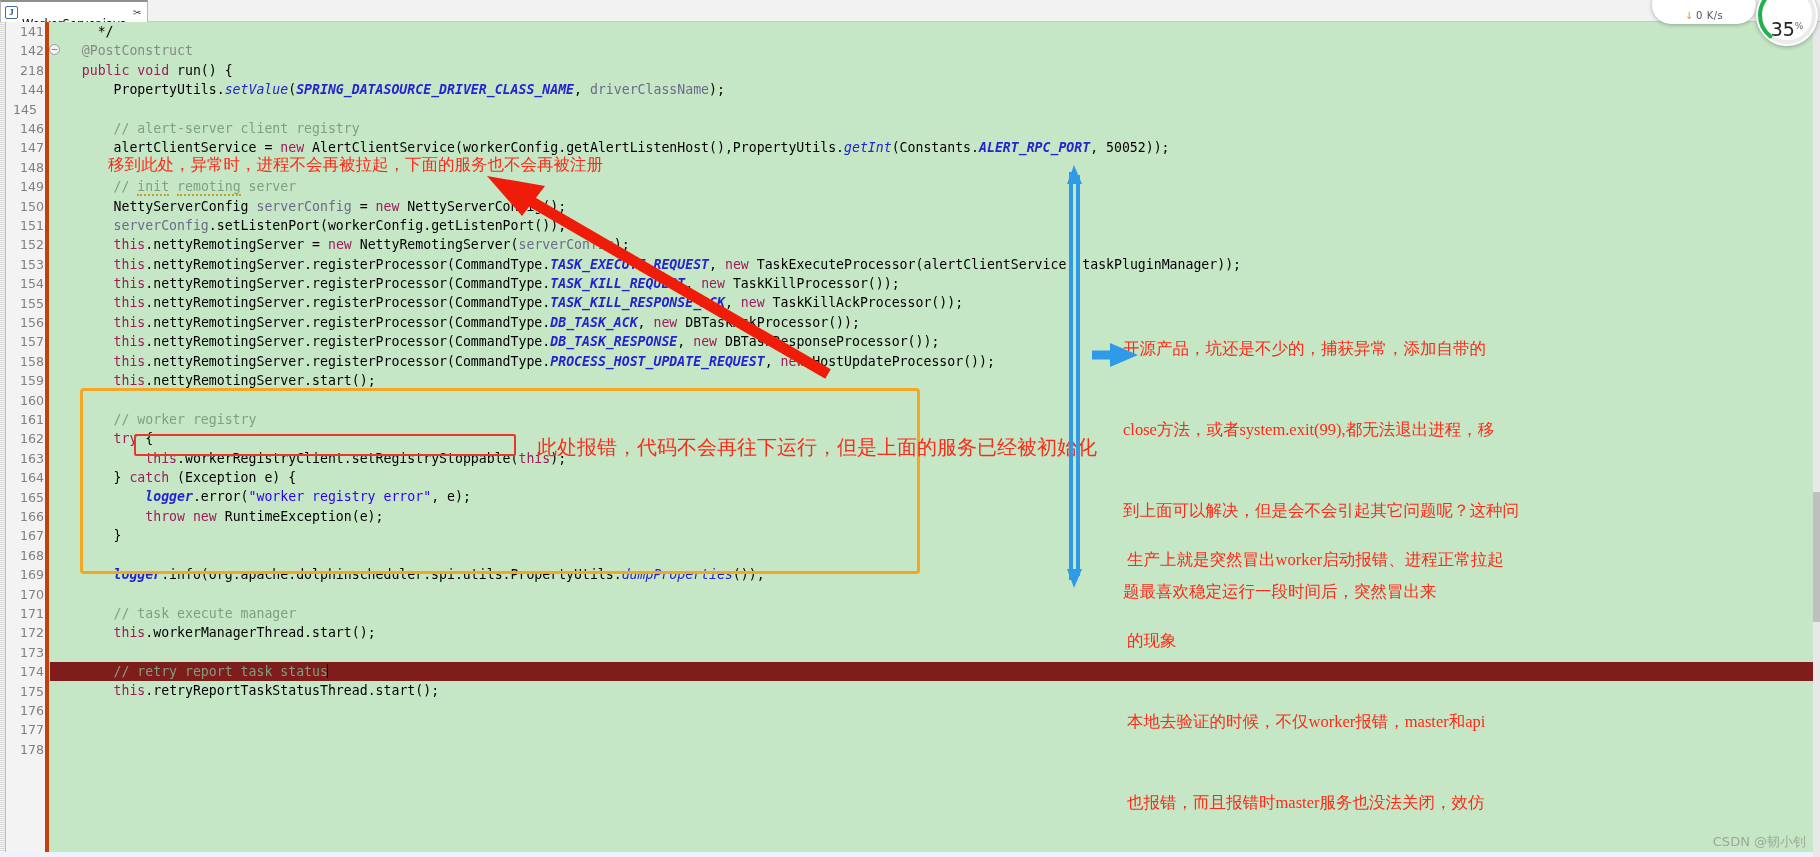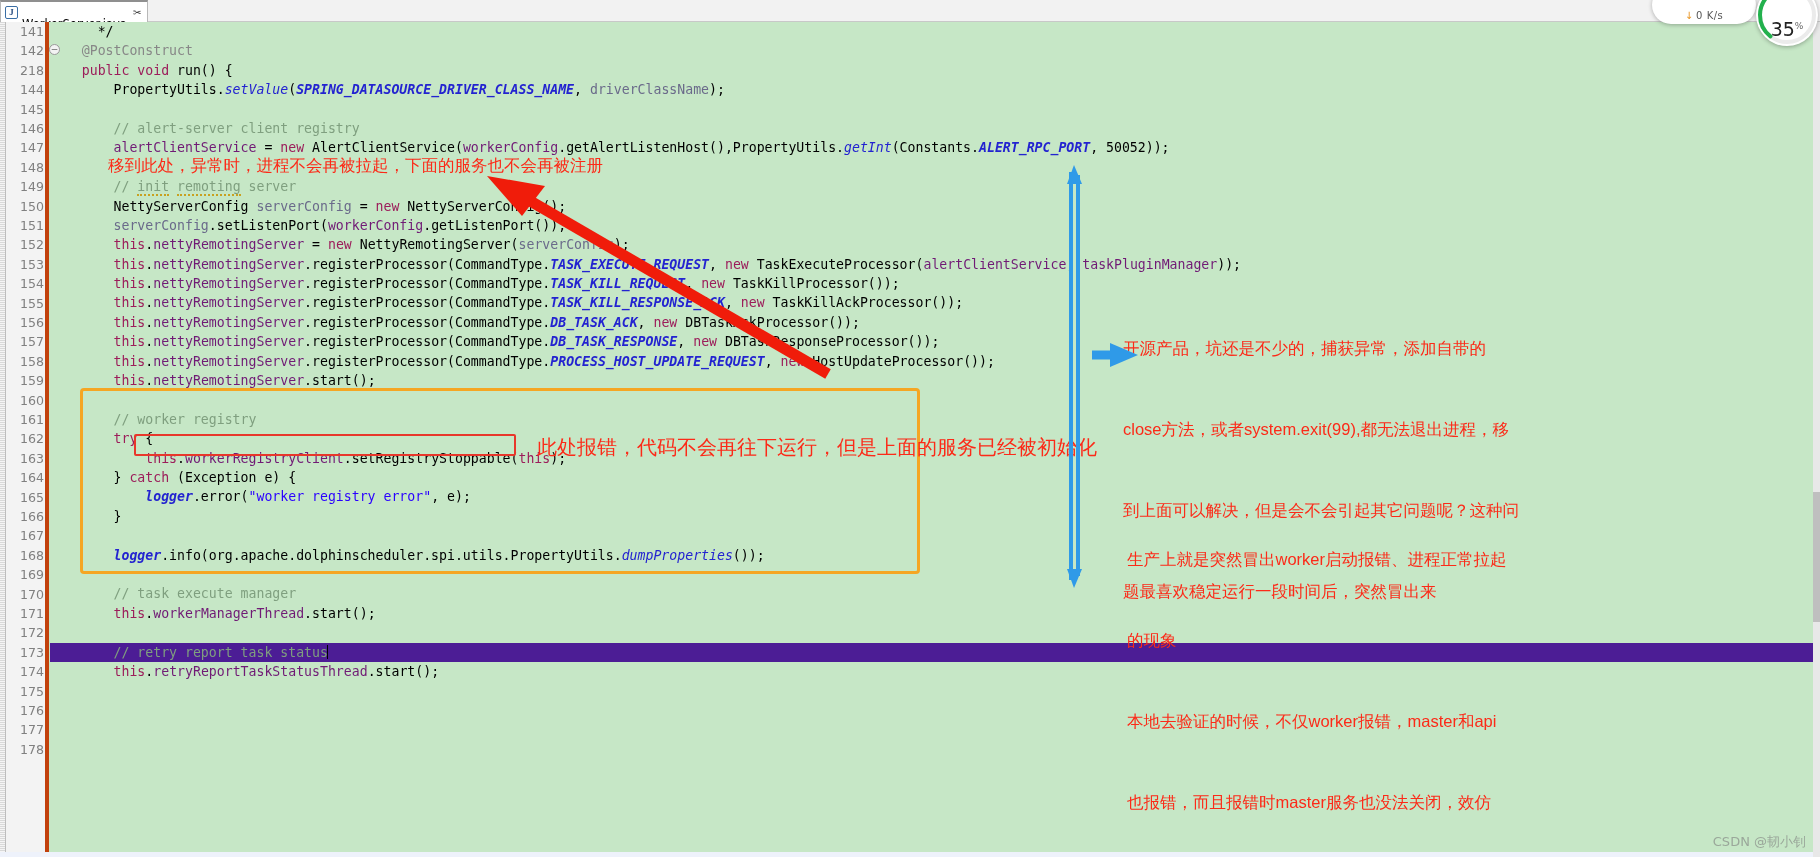--- a/index.html
+++ b/index.html
@@ -163,46 +163,46 @@
     top: 3px;
     width: 11px; height: 11px;
     border: 1px solid #9a9a9a;
     border-radius: 50%;
     background: #f3f3f3;
     color: #666;
     font-size: 9px;
     line-height: 9px;
     text-align: center;
   }
-  .line.cursor-line { background: #4c1d95; }
+  .line.cursor-line { background: #7f1d1d; }
 
   
   .kw   { color: #9c1d5a; font-weight: normal; }      
   .cmt  { color: #7f9f7f; }                          
   .ann  { color: #878787; }                          
-  .fld  { color: #701a75; }                          
+  .fld  { color: #000000; }                          
   .sfld { color: #2323d0; font-style: italic; font-weight: bold; } 
   .sfi  { color: #2323d0; font-style: italic; }      
   .loc  { color: #6a6a8a; }                          
   .str  { color: #2a00ff; }
   .spell { border-bottom: 2px dotted #c8a020; }
   .caret {
     display: inline-block;
     width: 1px;
     height: 14px;
     background: #000;
     vertical-align: -2px;
     margin-left: -1px;
   }
 
   
   .anno-red {
     position: absolute;
     color: #fc2a18;
-    font-family: Liberation Sans, sans-serif;
+    font-family: Liberation Serif, serif;
     font-size: 16.5px;
     line-height: 26px;
     white-space: pre;
     z-index: 25;
   }
 
   .orange-box {
     position: absolute;
     border: 3px solid #f5a623;
     border-radius: 4px;
@@ -269,21 +269,21 @@
     </div>
   </div>
 
   <div class="editor">
     <div class="gutter-stripe"></div>
     <div class="gutter">
         <div class="ln" style="top: 0px;">141</div>
         <div class="ln" style="top: 19.4px;">142<span class="fold">−</span></div>
         <div class="ln" style="top: 38.8px;">218</div>
         <div class="ln" style="top: 58.2px;">144</div>
-        <div class="ln" style="top: 77.6px;">145</div>
+        <div class="ln" style="top: 77.6px; text-align: center;">145</div>
         <div class="ln" style="top: 97px;">146</div>
         <div class="ln" style="top: 116.4px;">147</div>
         <div class="ln" style="top: 135.8px;">148</div>
         <div class="ln" style="top: 155.2px;">149</div>
         <div class="ln" style="top: 174.6px;">150</div>
         <div class="ln" style="top: 194px;">151</div>
         <div class="ln" style="top: 213.4px;">152</div>
         <div class="ln" style="top: 232.8px;">153</div>
         <div class="ln" style="top: 252.2px;">154</div>
         <div class="ln" style="top: 271.6px;">155</div>
@@ -330,20 +330,21 @@
         <div class="line">        <span class="kw">this</span>.<span class="fld">nettyRemotingServer</span>.registerProcessor(CommandType.<span class="sfld">DB_TASK_ACK</span>, <span class="kw">new</span> DBTaskAckProcessor());</div>
         <div class="line">        <span class="kw">this</span>.<span class="fld">nettyRemotingServer</span>.registerProcessor(CommandType.<span class="sfld">DB_TASK_RESPONSE</span>, <span class="kw">new</span> DBTaskResponseProcessor());</div>
         <div class="line">        <span class="kw">this</span>.<span class="fld">nettyRemotingServer</span>.registerProcessor(CommandType.<span class="sfld">PROCESS_HOST_UPDATE_REQUEST</span>, <span class="kw">new</span> HostUpdateProcessor());</div>
         <div class="line">        <span class="kw">this</span>.<span class="fld">nettyRemotingServer</span>.start();</div>
         <div class="line">&nbsp;</div>
         <div class="line">        <span class="cmt">// worker registry</span></div>
         <div class="line">        <span class="kw">try</span> {</div>
         <div class="line">            <span class="kw">this</span>.<span class="fld">workerRegistryClient</span>.setRegistryStoppable(<span class="kw">this</span>);</div>
         <div class="line">        } <span class="kw">catch</span> (Exception e) {</div>
         <div class="line">            <span class="sfld">logger</span>.error(<span class="str">"worker registry error"</span>, e);</div>
+        <div class="line">            <span class="kw">throw new</span> RuntimeException(e);</div>
         <div class="line">        }</div>
         <div class="line">&nbsp;</div>
         <div class="line">        <span class="sfld">logger</span>.info(org.apache.dolphinscheduler.spi.utils.PropertyUtils.<span class="sfi">dumpProperties</span>());</div>
         <div class="line">&nbsp;</div>
         <div class="line">        <span class="cmt">// task execute manager</span></div>
         <div class="line">        <span class="kw">this</span>.<span class="fld">workerManagerThread</span>.start();</div>
         <div class="line">&nbsp;</div>
         <div class="line cursor-line">        <span class="cmt">// retry report task status</span><span class="caret"></span></div>
         <div class="line">        <span class="kw">this</span>.<span class="fld">retryReportTaskStatusThread</span>.start();</div>
         <div class="line">&nbsp;</div>

